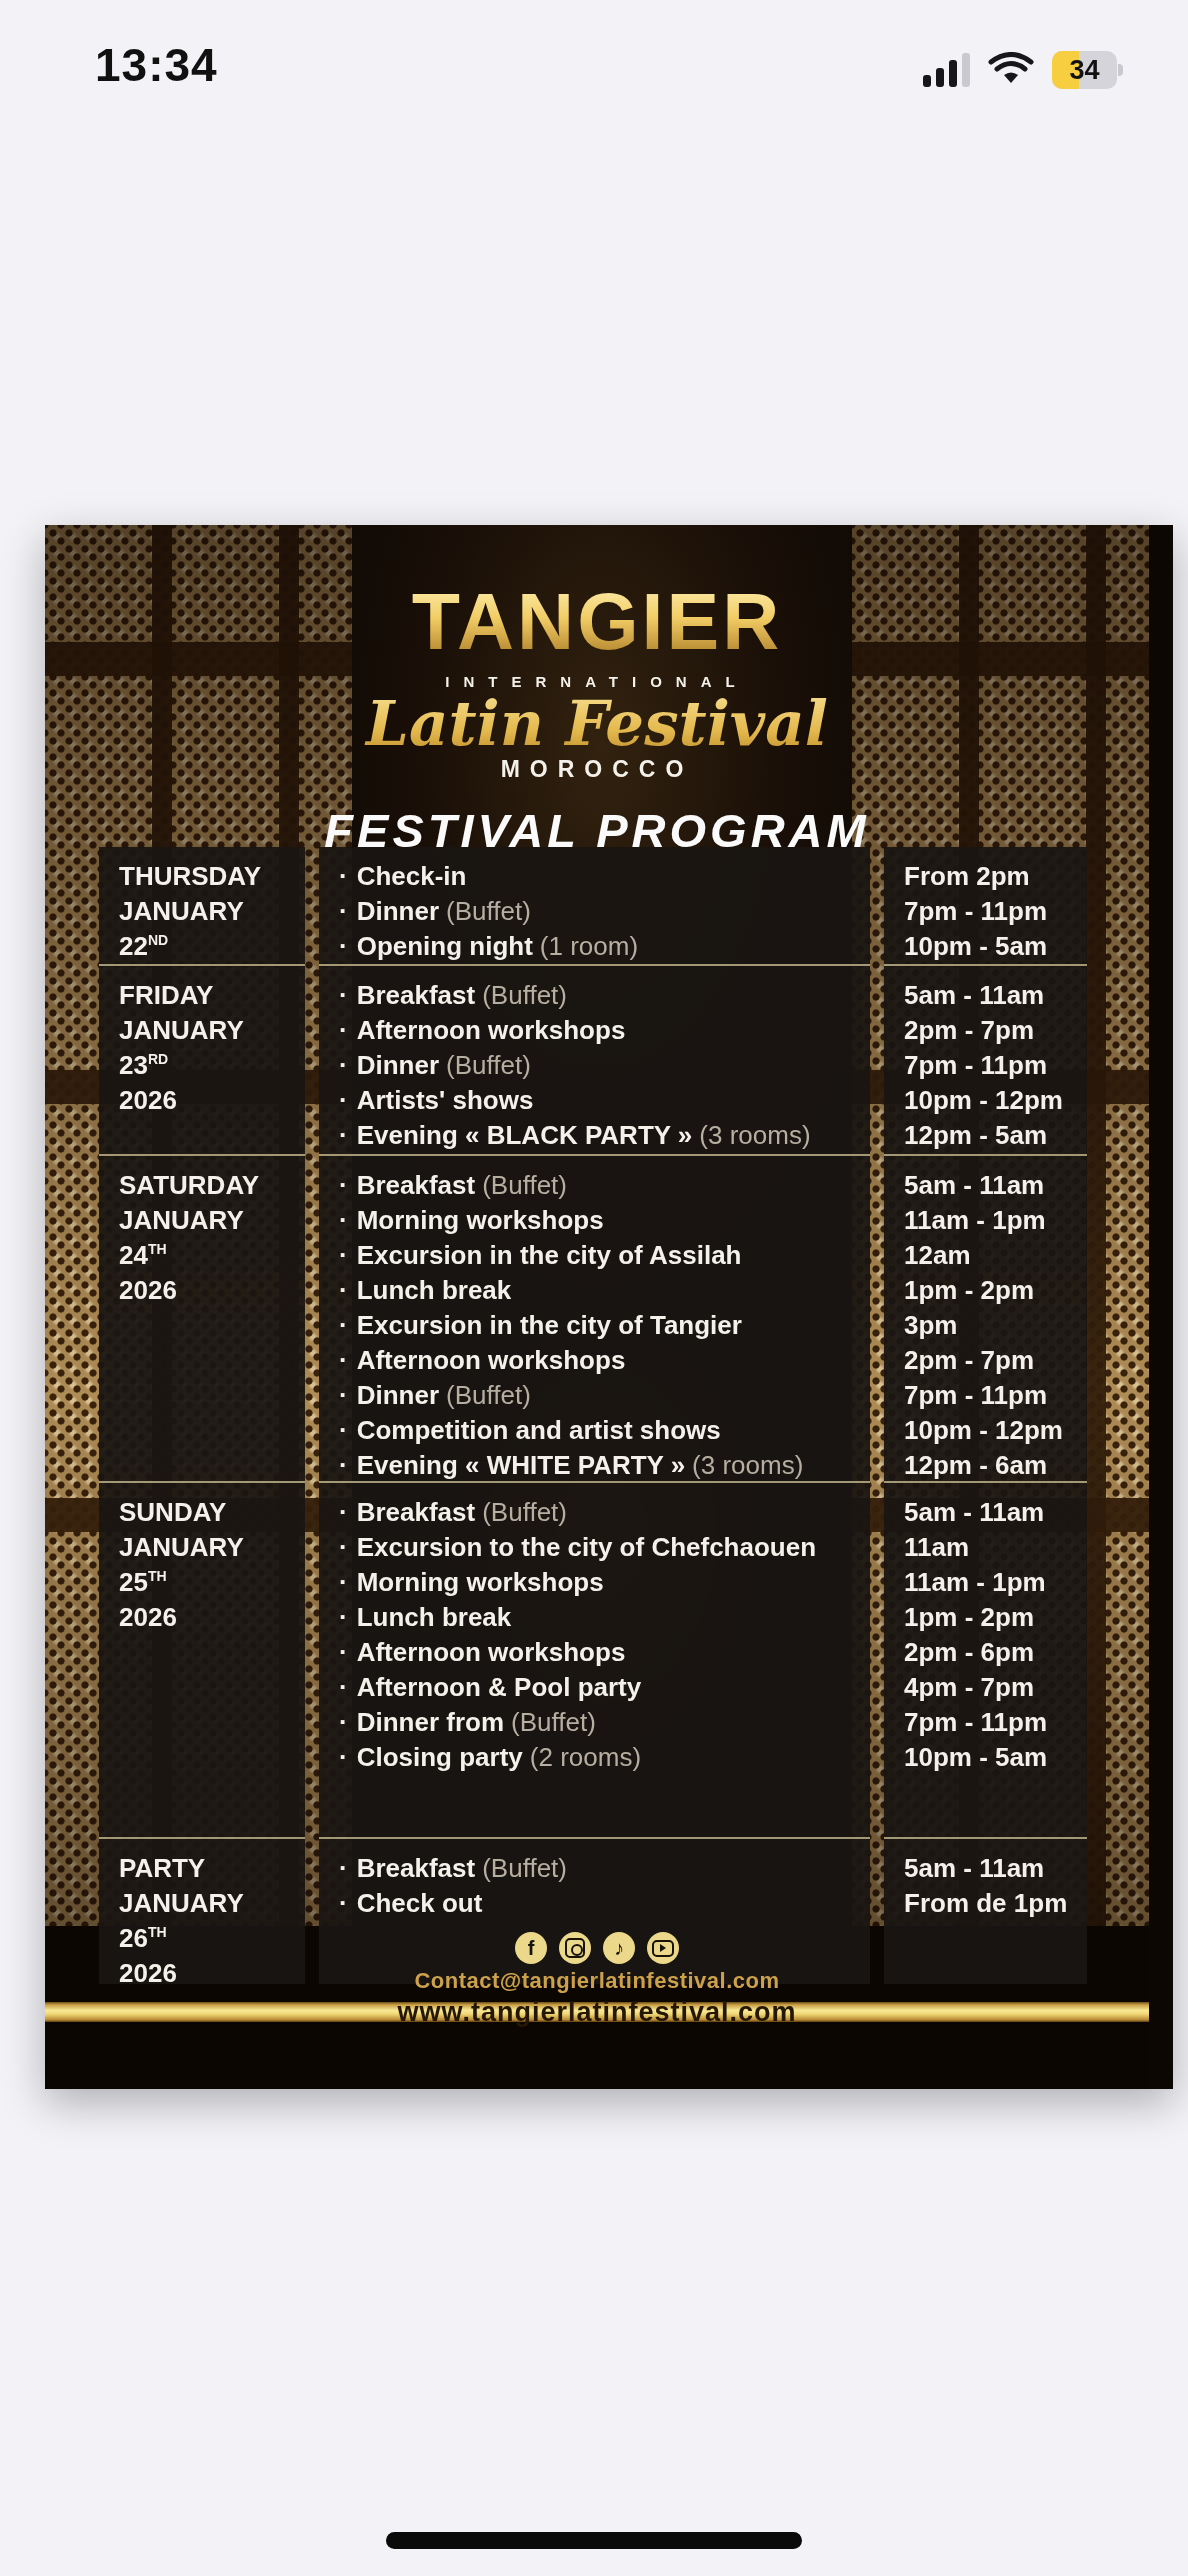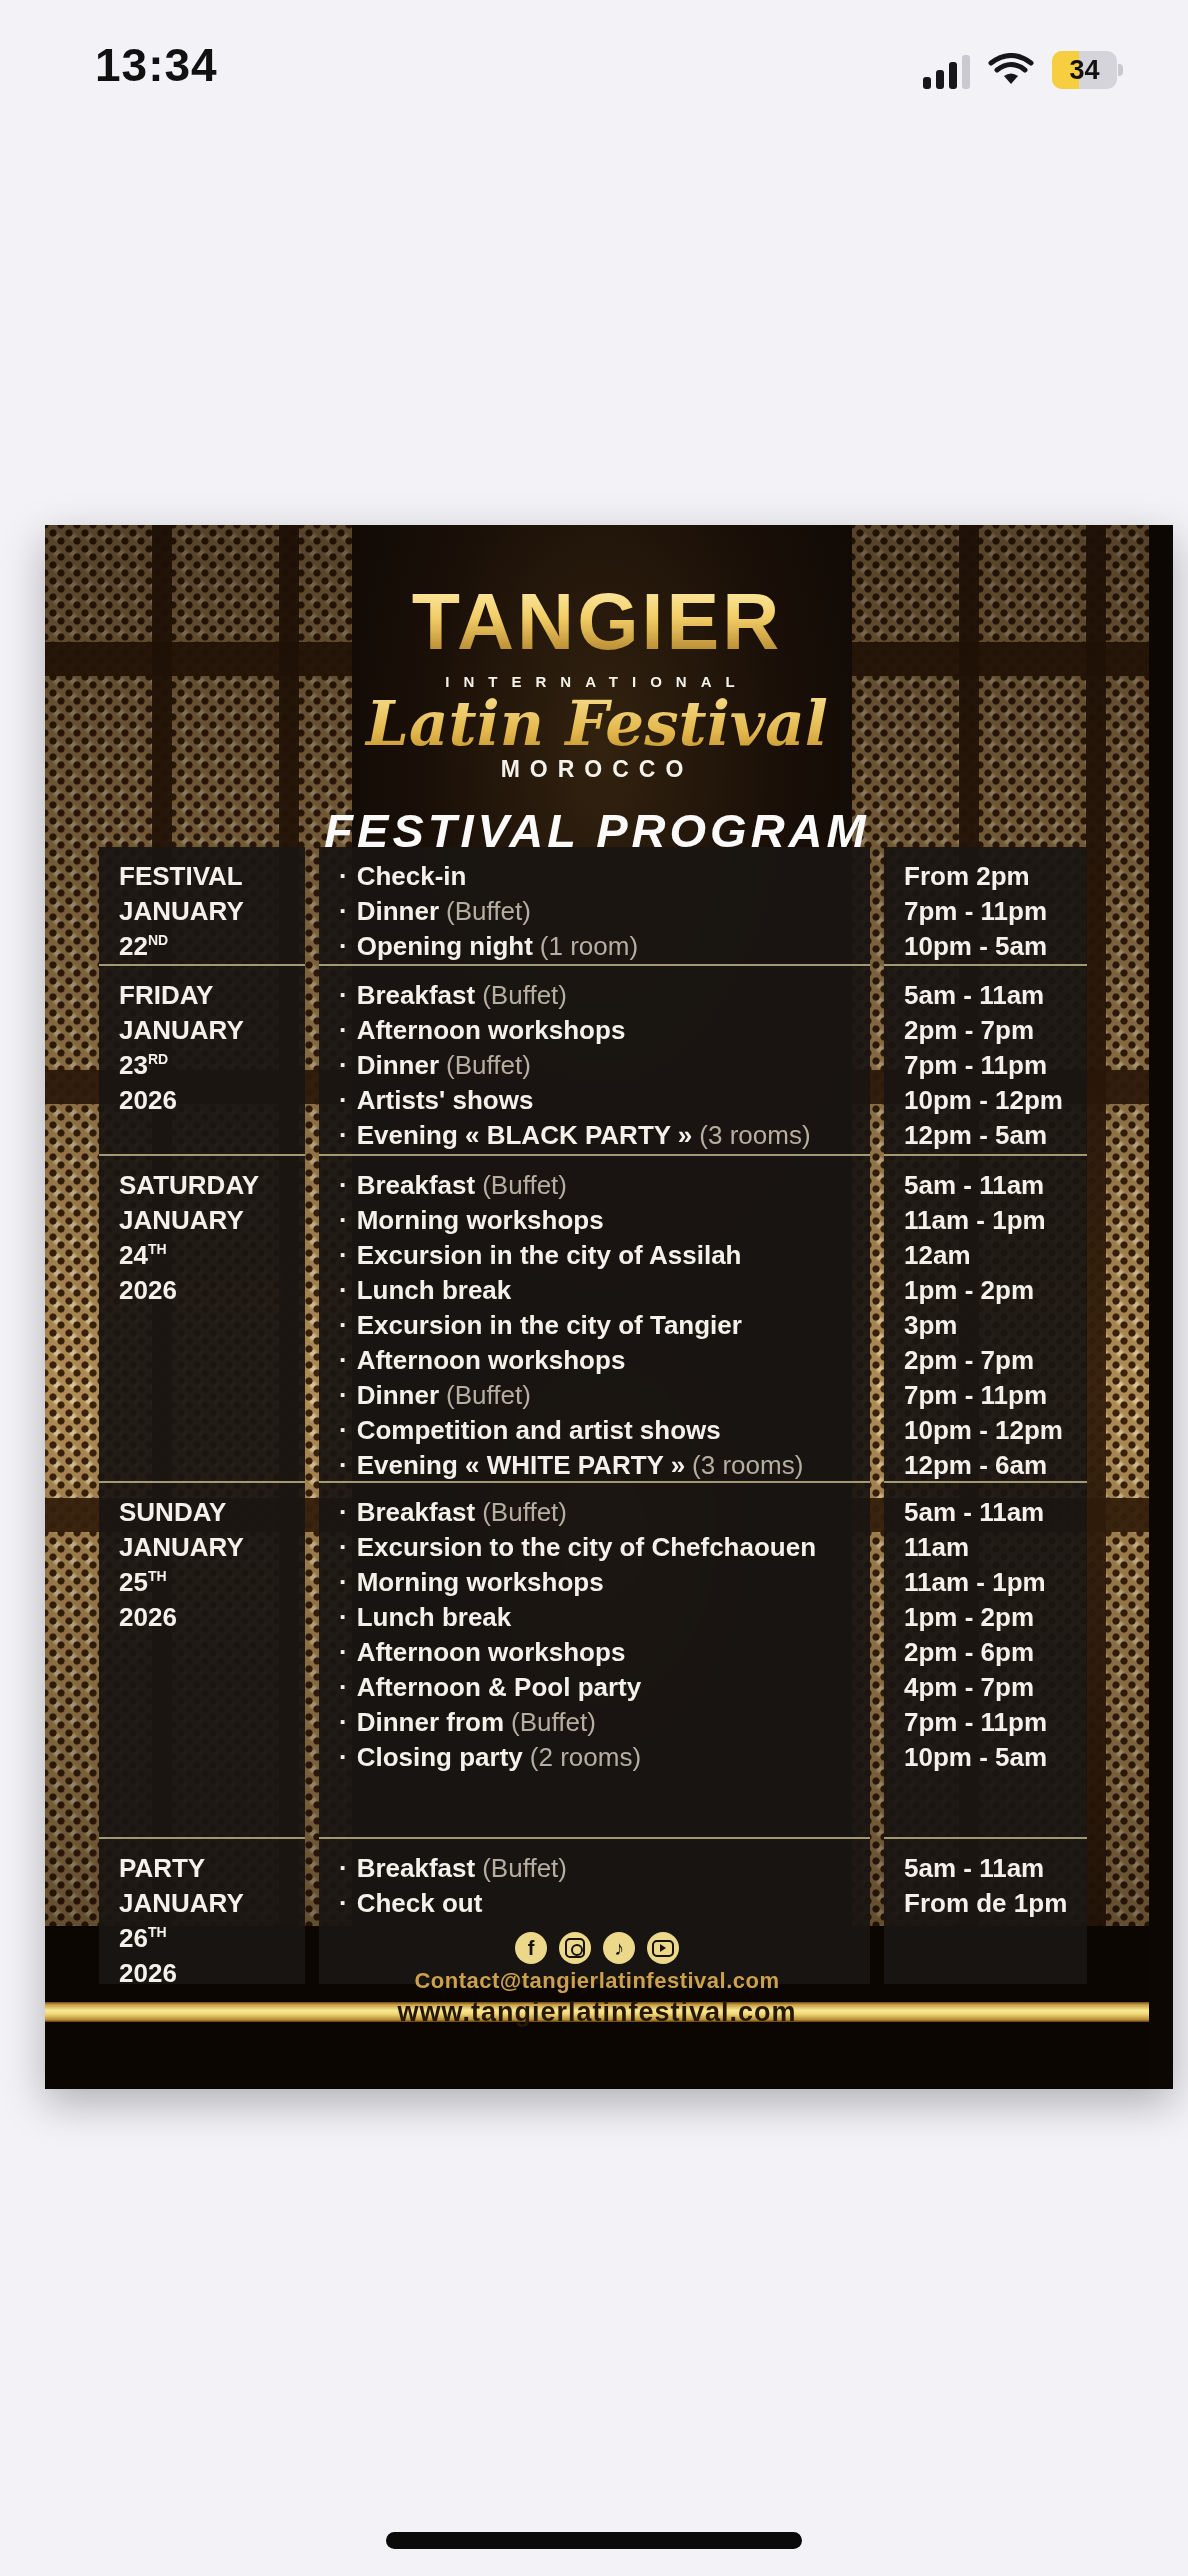--- a/index.html
+++ b/index.html
@@ -2,21 +2,21 @@
 <html><head>
 <meta charset="utf-8">
 <style>
   html,body{margin:0;padding:0;background:#e9e9ee;}
   .screen{position:relative;width:1188px;height:2576px;background:#f3f2f7;overflow:hidden;
           font-family:"Liberation Sans",sans-serif;}
 
   
   .statusbar{position:absolute;top:0;left:0;right:0;height:129px;}
   .sb-time{position:absolute;left:95px;top:38px;font-size:46px;font-weight:700;color:#111;letter-spacing:1px;}
-  .sb-icons{position:absolute;right:61px;top:51px;display:flex;align-items:flex-end;gap:18px;}
+  .sb-icons{position:absolute;right:61px;top:51px;display:flex;align-items:center;gap:18px;}
   .cellbars{display:flex;align-items:flex-end;gap:5px;height:34px;}
   .cellbars i{display:block;width:8px;border-radius:3px;background:#17171a;}
   .cb1{height:12px}.cb2{height:19px}.cb3{height:27px}
   .cb4{height:34px;background:#c9c9cf !important;}
   .wifi{width:46px;height:36px;}
   .battery{position:relative;width:75px;height:38px;}
   .batt-body{position:absolute;left:0;top:0;width:65px;height:38px;border-radius:10px;background:#d4d4da;overflow:hidden;}
   .batt-fill{position:absolute;left:0;top:0;bottom:0;width:42%;background:#f6ce3f;}
   .batt-num{position:absolute;left:0;top:0;width:65px;height:38px;display:flex;align-items:center;justify-content:center;
             font-size:27px;font-weight:700;color:#111;}
@@ -133,21 +133,21 @@
       <div class="brand-sub">INTERNATIONAL</div>
       <div class="brand-script">Latin Festival</div>
       <div class="brand-country">MOROCCO</div>
       <div class="program-title">FESTIVAL PROGRAM</div>
     </div>
 
     <div class="schedule">
 
       <div class="col col-dates">
         <div class="sec s0">
-          <div class="dayname">FESTIVAL</div>
+          <div class="dayname">THURSDAY</div>
           <div class="dateline"><span>JANUARY 22</span><sup>ND</sup></div>
           <div class="yearline">2026</div>
         </div>
         <div class="sec s1">
           <div class="dayname">FRIDAY</div>
           <div class="dateline"><span>JANUARY 23</span><sup>RD</sup></div>
           <div class="yearline">2026</div>
         </div>
         <div class="sec s2">
           <div class="dayname">SATURDAY</div>

